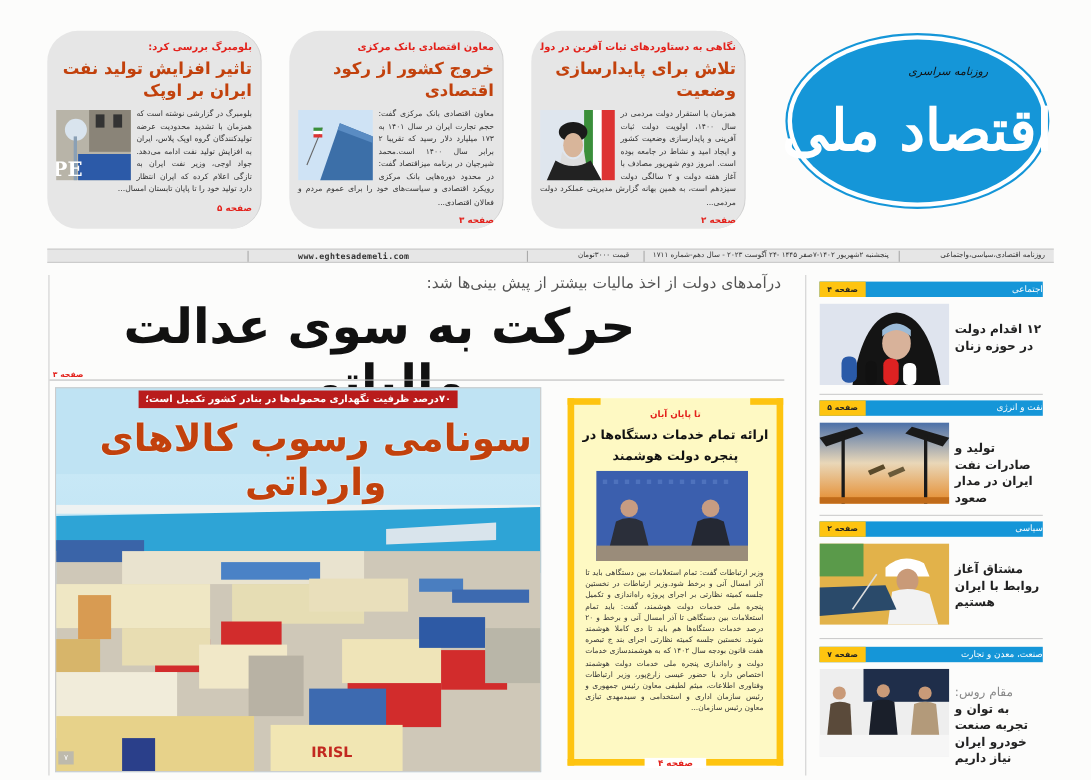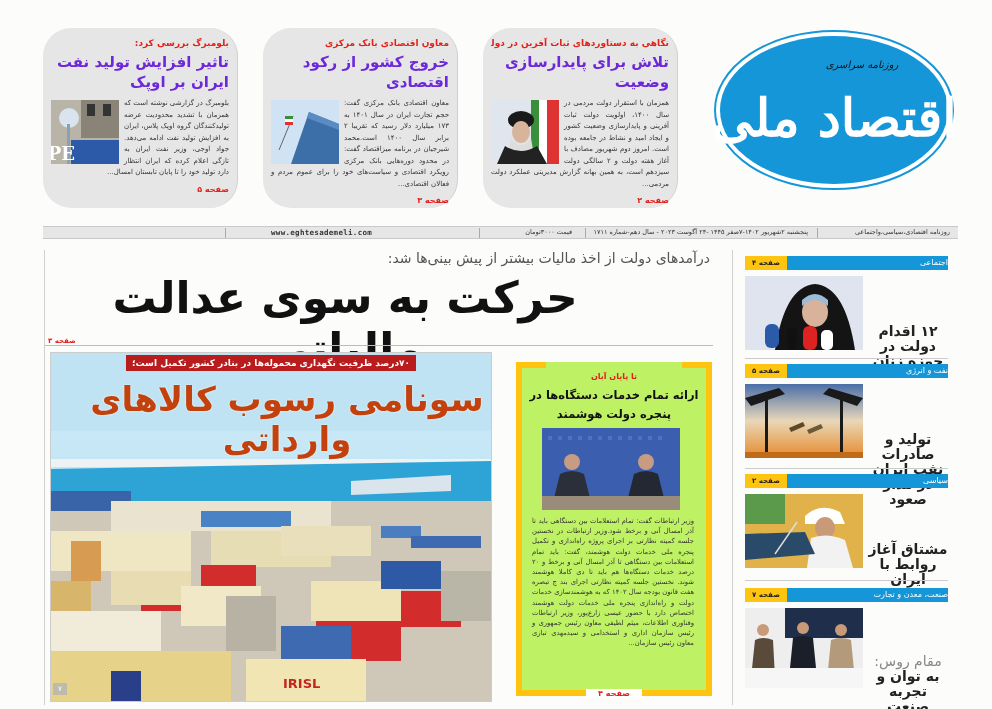--- a/index.html
+++ b/index.html
@@ -3,21 +3,21 @@
 <meta charset="utf-8">
 <style>
   * { box-sizing: border-box; margin: 0; padding: 0; }
   html, body { width: 992px; height: 709px; overflow: hidden; background: #fcfcfb; }
   body { font-family: "DejaVu Sans", sans-serif; position: relative; color: #111; }
   .rtl { direction: rtl; }
 
   
   .teaser { position: absolute; top: 28px; width: 195px; height: 180px; background: #e6e6e6; border-right: 1px solid #d0d0d0; padding: 8px 8px 6px 8px; direction: rtl; border-radius: 28px; }
   .teaser .kicker { color: #e3211b; font-size: 9px; font-weight: bold; text-align: right; line-height: 14px; white-space: nowrap; overflow: hidden; }
-  .teaser .headline { font-size: 15px; font-weight: bold; line-height: 20px; text-align: right; margin-top: 2px; color: #6d28d9; }
+  .teaser .headline { font-size: 15px; font-weight: bold; line-height: 20px; text-align: right; margin-top: 2px; color: #c2410c; }
   .teaser .bodywrap { margin-top: 6px; font-size: 7px; line-height: 11.5px; color: #333; text-align: justify; }
   .teaser .photo { float: left; width: 68px; height: 64px; margin-right: 5px; margin-top: 2px; }
   .teaser .pageref { color: #e3211b; font-size: 8px; font-weight: bold; margin-top: 6px; clear: both; text-align: right; }
 
   
   .logo { position: absolute; left: 712px; top: 28px; width: 244px; height: 164px; }
 
   
   .bar { position: absolute; left: 43px; top: 226px; width: 915px; height: 13px; background: #e6e6e6; border-top: 1px solid #c9c9c9; border-bottom: 1px solid #c9c9c9; font-size: 6.5px; line-height: 11px; color: #333; }
   .bar span { position: absolute; top: 0; white-space: nowrap; margin-left: 32px; }
@@ -32,36 +32,36 @@
   .vline { position: absolute; width: 1px; background: #d0d0d0; }
 
   
   .main-story { position: absolute; left: 50px; top: 352px; width: 442px; height: 350px; border: 1px solid #ccc; background: #bfe3f3; overflow: hidden; }
   .main-story .red-kicker { position: absolute; left: 75px; top: 2px; width: 290px; height: 16px; background: #b91c1c; color: #fff; font-size: 9px; font-weight: bold; line-height: 16px; text-align: center; direction: rtl; }
   .main-story .big-red { position: absolute; left: 0; top: 26px; width: 100%; text-align: center; font-size: 34px; font-weight: 900; color: #c2410c; direction: rtl; text-shadow: 0 0 2px #fff; margin-left: 16px; }
   .main-story .port-photo { position: absolute; left: 0; top: 78px; width: 442px; height: 272px; }
   .main-story .pic-num { position: absolute; left: 2px; bottom: 6px; width: 14px; height: 12px; background: rgba(180,180,180,0.8); color: #fff; font-size: 7px; text-align: center; line-height: 12px; }
 
   
-  .yellow-box { position: absolute; left: 516px; top: 362px; width: 196px; height: 334px; border: 6px solid #fec410; border-top-width: 0; background: #bef264; }
+  .yellow-box { position: absolute; left: 516px; top: 362px; width: 196px; height: 334px; border: 6px solid #fec410; border-top-width: 0; background: #fef9c3; }
   .yellow-box .ytop { position: absolute; top: 0; height: 6px; background: #fec410; }
   .yellow-box .kicker { position: absolute; left: 0; top: 10px; width: 100%; text-align: center; color: #e3211b; font-size: 8px; font-weight: bold; direction: rtl; }
   .yellow-box .headline { position: absolute; left: 4px; top: 24px; width: 176px; text-align: center; font-size: 11.5px; font-weight: bold; line-height: 19px; direction: rtl; }
   .yellow-box .photo { position: absolute; left: 20px; top: 66px; width: 138px; height: 82px; }
   .yellow-box .body { position: absolute; left: 10px; top: 154px; width: 162px; font-size: 6.8px; line-height: 10.2px; color: #333; text-align: justify; direction: rtl; }
   .yellow-box .pageref { position: absolute; left: 0; bottom: -8px; width: 100%; text-align: center; color: #e3211b; font-size: 8px; font-weight: bold; direction: rtl; }
   .yellow-box .pageref span { background: #fff; padding: 0 12px; }
 
   
   .side-item { position: absolute; left: 745px; width: 203px; height: 102px; direction: rtl; }
   .side-item .hdr { position: absolute; left: 0; top: 0; width: 203px; height: 14px; background: #1596d8; }
   .side-item .hdr .cat { position: absolute; right: 0; left: 42px; top: 0; color: #fff; font-size: 8px; line-height: 14px; }
   .side-item .hdr .pg { position: absolute; left: 0; top: 0; width: 42px; height: 14px; background: #fec410; color: #222; font-size: 7px; font-weight: bold; line-height: 14px; text-align: center; }
   .side-item .img { position: absolute; left: 0; top: 20px; width: 118px; height: 74px; }
-  .side-item .title { position: absolute; right: 0; width: 80px; top: 36px; font-size: 14px; font-weight: bold; line-height: 15px; text-align: center; color: #222; margin-top: 32px; }
+  .side-item .title { position: absolute; right: 0; width: 80px; top: 36px; font-size: 11px; font-weight: bold; line-height: 15px; text-align: left; color: #222; }
   .side-item .title .pre { color: #888; font-weight: normal; display: block; }
   .side-sep { position: absolute; left: 745px; width: 203px; height: 1px; background: #ccc; }
 </style>
 </head>
 <body>
 
 <div class="teaser" style="left:483px;">
   <div class="kicker">نگاهی به دستاوردهای ثبات آفرین در دولت سیزدهم:</div>
   <div class="headline">تلاش برای پایدارسازی وضعیت</div>
   <div class="bodywrap">

